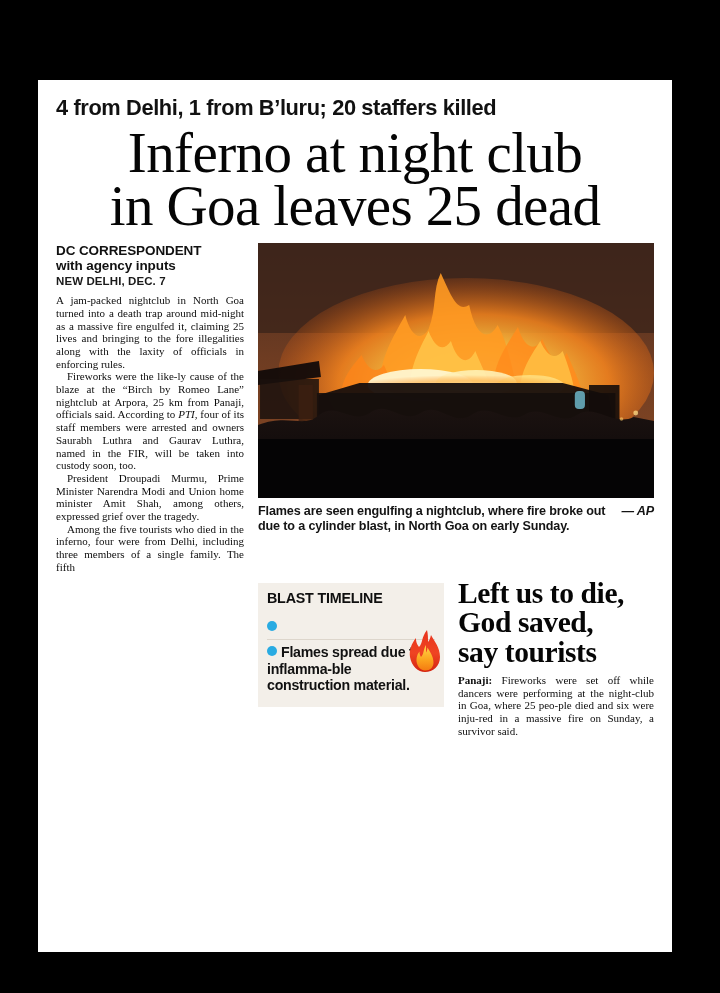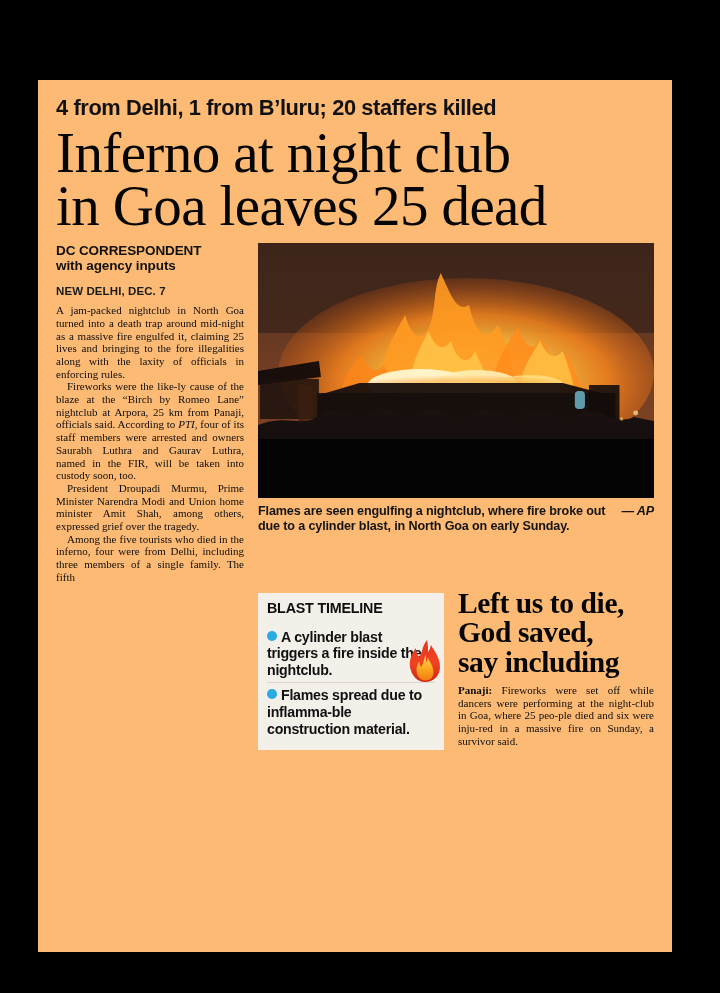--- a/index.html
+++ b/index.html
@@ -15,21 +15,21 @@
     -webkit-font-smoothing: antialiased;
   }
 
   
   .page {
     position: absolute;
     left: 38px;
     top: 80px;
     width: 634px;
     height: 872px;
-    background: #fdba74;
+    background: #ffffff;
     box-sizing: border-box;
     padding: 14px 18px 8px 18px;
     overflow: hidden;
   }
 
   
   .kicker {
     font-family: "Liberation Sans", sans-serif;
     font-weight: bold;
     font-size: 22.5px;
@@ -43,20 +43,21 @@
   }
   .headline {
     font-family: "Liberation Serif", serif;
     font-weight: normal;
     font-size: 57px;
     line-height: 0.94;
     letter-spacing: -0.6px;
     color: #050505;
     margin: 0 0 10px 0;
     white-space: nowrap;
+    text-align: center;
   }
   .headline .hl-line { display: block; }
 
   
   .upper {
     display: flex;
     gap: 14px;
     align-items: flex-start;
   }
   .col-left {
@@ -75,21 +76,21 @@
     line-height: 1.16;
     color: #111;
     letter-spacing: -0.1px;
   }
   .byline-place {
     font-family: "Liberation Sans", sans-serif;
     font-weight: bold;
     font-size: 11.5px;
     color: #1a1a1a;
     letter-spacing: 0.1px;
-    margin-top: 11px;
+    margin-top: 1px;
     margin-bottom: 7px;
   }
 
   
   .body-text {
     font-family: "Liberation Serif", serif;
     font-size: 11px;
     line-height: 1.155;
     color: #0d0d0d;
     text-align: justify;
@@ -305,21 +306,21 @@
       <div class="body-text" style="visibility: hidden;">
         <p>tourist was from Karnataka. The state gov-ernment released a list of all 25 victims.</p>
       </div>
     </div>
 
     <div class="lower-mid">
       <div class="timeline-box">
         <div class="timeline-title">BLAST TIMELINE</div>
 
         <div class="tl-item">
-          <span class="tl-dot"></span><span>A cylinder blast triggers a fire inside the nightclub.</span>
+          <span class="tl-dot"></span>
         </div>
         <div class="tl-item">
           <span class="tl-dot"></span><span>Flames spread due to inflamma-ble construction material.</span>
         </div>
 
         <svg class="flame" viewBox="0 0 34 44">
           <defs>
             <linearGradient id="fl1" x1="0" y1="0" x2="0" y2="1">
               <stop offset="0%" stop-color="#e8331d"></stop>
               <stop offset="55%" stop-color="#ef4423"></stop>
@@ -335,21 +336,21 @@
           <path d="M18 16 C15 21 16 25 13 28 C11.5 25.5 11.5 24 11.5 22.5 C8.5 26 8 31 9 34.5 C10.2 39 13.8 41.5 17.5 41.5 C22 41.5 25.5 38.5 25.5 33.5 C25.5 27 21.5 22.5 19.5 18.5 C19.2 21 18.8 22.5 18 23.5 C18 21 18 18.5 18 16 Z" fill="url(#fl2)"></path>
         </svg>
       </div>
 
     </div>
 
     <div class="lower-right">
       <h2 class="head2">
         <span>Left us to die,</span>
         <span>God saved,</span>
-        <span>say including</span>
+        <span>say tourists</span>
       </h2>
 
       <div class="body-text">
         <p class="first"><b>Panaji:</b><span> Fireworks were set off while dancers were performing at the night-club in Goa, where 25 peo-ple died and six were inju-red in a massive fire on Sunday, a survivor said.</span></p>
 
       </div>
 
     </div>
   </div>
 </div>

